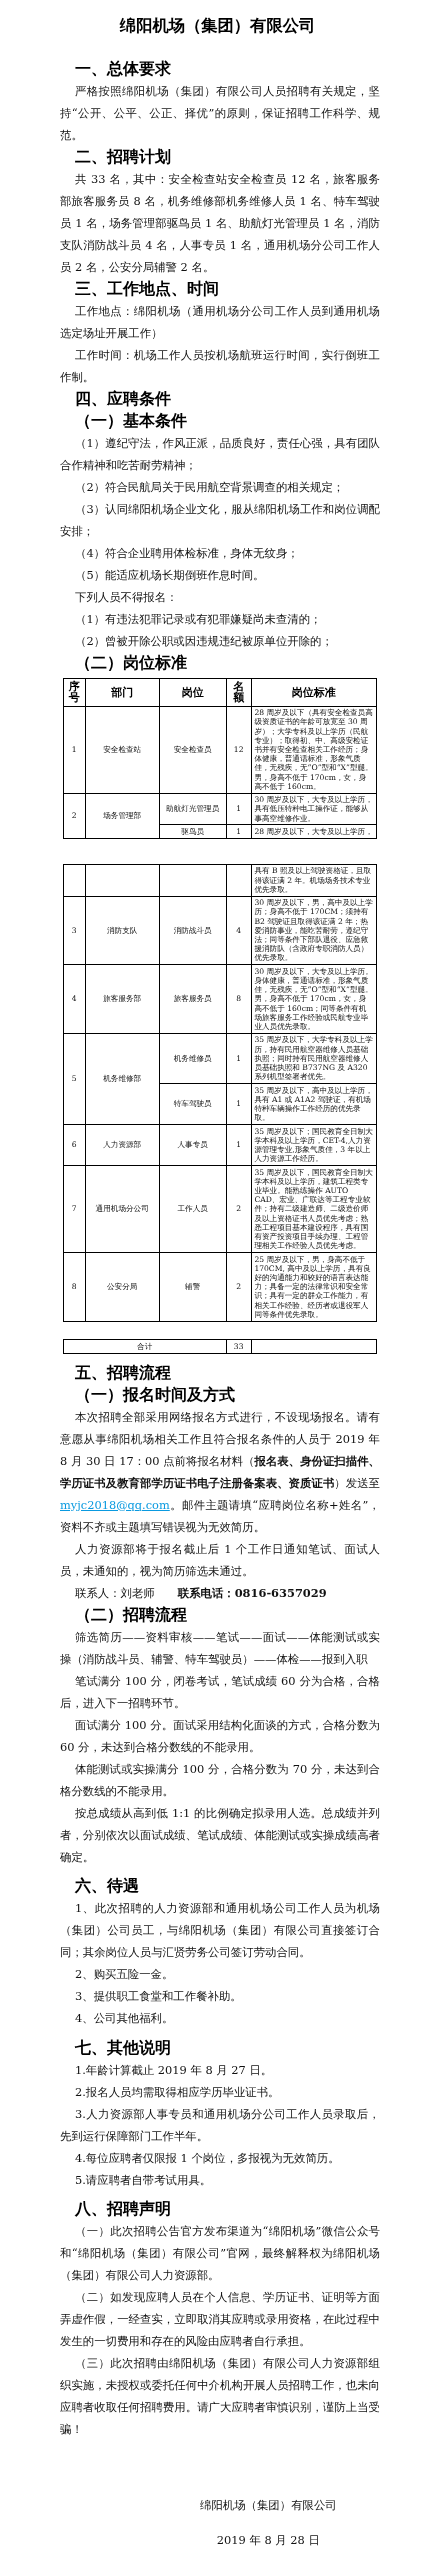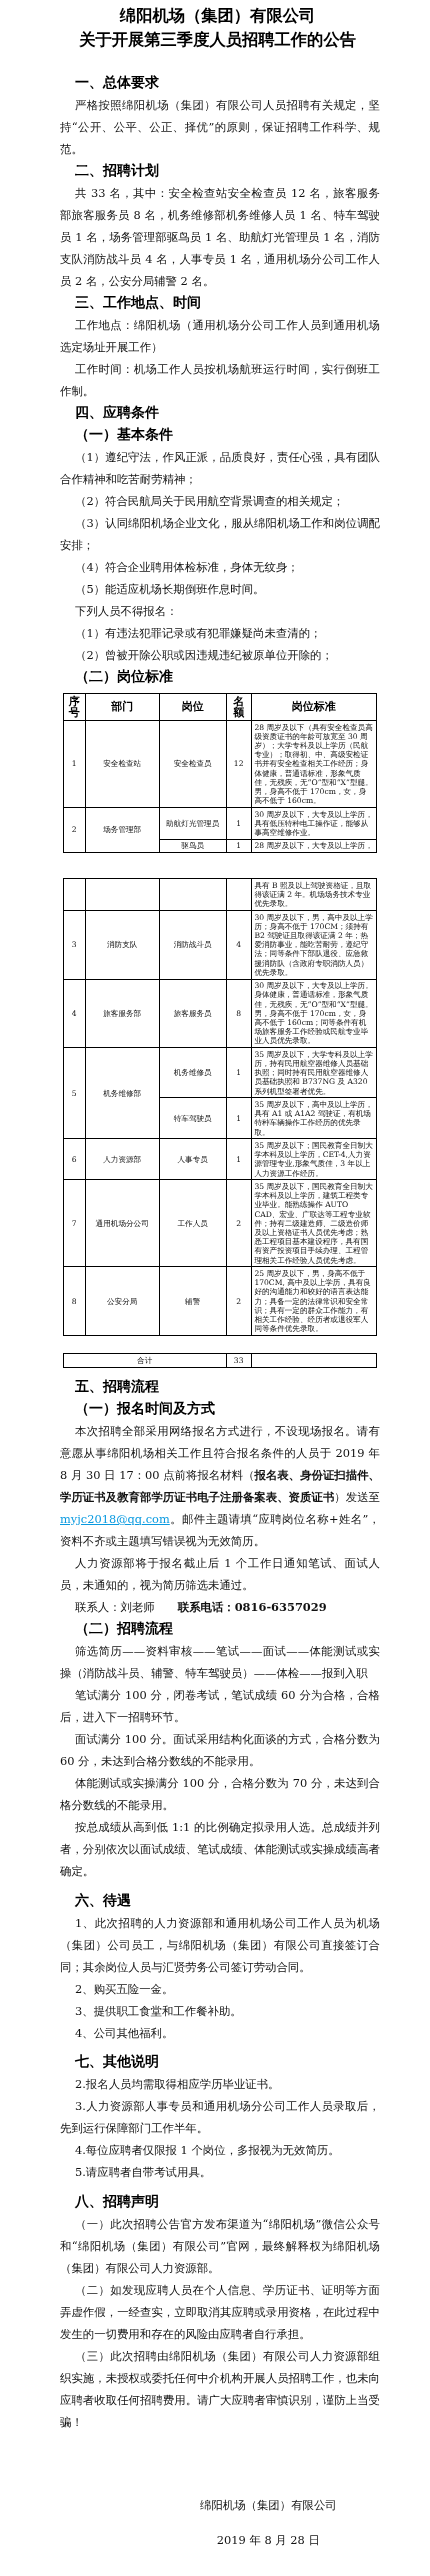--- a/index.html
+++ b/index.html
@@ -1,28 +1,28 @@
 <!DOCTYPE html>
 <html style="font-size:8.7px"><head>
 <meta charset="utf-8">
 <style>
   html,body{margin:0;padding:0;}
   body{
     width:430px;height:2576px;overflow:hidden;background:#ffffff;color:#121212;
     font-family:"DejaVu Serif","Liberation Serif",serif;
   }
-  .page{position:relative;width:430px;height:2576px;box-sizing:border-box;padding:4px 50px 0 60px;}
+  .page{position:relative;width:430px;height:2576px;box-sizing:border-box;padding:14px 50px 0 60px;}
   .doc-title{
     font-family:"DejaVu Sans","Liberation Sans",sans-serif;font-weight:bold;color:#000;
     font-size:16.3px;line-height:24.4px;text-align:center;margin:0 0 19.5px -4.9px;
   }
   p.b{font-size:11.4px;line-height:22px;margin:0;text-indent:15px;text-align:justify;}
   .sec{
-    font-family:Liberation Mono, monospace;font-weight:bold;color:#000;
-    font-size:14px;line-height:22px;margin:0;text-indent:15px;
+    font-family:Liberation Sans, sans-serif;font-weight:bold;color:#000;
+    font-size:16px;line-height:22px;margin:0;text-indent:15px;
   }
   .sec.sp{margin-top:7.6px;}
   .gapb{margin-bottom:4.3px;}
   .boldseg{font-weight:bold;}
   a.email{color:#0a9ae0;text-decoration:underline;}
   .contact-phone{margin-left:23px;font-weight:bold;}
   
   .tblwrap{margin-top:4.3px;}
   table.tbl{width:313px;margin-left:2.7px;border-collapse:collapse;table-layout:fixed;}
   .tbl td,.tbl th{border:0.5px solid #000;box-sizing:border-box;vertical-align:middle;}
@@ -38,21 +38,20 @@
   .sig .co{font-size:11.4px;line-height:22px;}
   .sig .dt{font-size:11.4px;line-height:22px;margin-top:13px;}
 </style>
 </head>
 <body>
 
 <div class="page">
 
   <div class="doc-title">
     <div>绵阳机场（集团）有限公司</div>
-    <div>关于开展第三季度人员招聘工作的公告</div>
   </div>
 
 
   <p class="sec">一、总体要求</p>
   <p class="b">严格按照绵阳机场（集团）有限公司人员招聘有关规定，坚持“公开、公平、公正、择优”的原则，保证招聘工作科学、规范。</p>
 
   <p class="sec">二、招聘计划</p>
   <p class="b">共 33 名，其中：安全检查站安全检查员 12 名，旅客服务部旅客服务员 8 名，机务维修部机务维修人员 1 名、特车驾驶员 1 名，场务管理部驱鸟员 1 名、助航灯光管理员 1 名，消防支队消防战斗员 4 名，人事专员 1 名，通用机场分公司工作人员 2 名，公安分局辅警 2 名。</p>
 
   <p class="sec">三、工作地点、时间</p>
@@ -215,20 +214,21 @@
   <p class="b gapb">体能测试或实操满分 100 分，合格分数为 70 分，未达到合格分数线的不能录用。</p>
   <p class="b gapb">按总成绩从高到低 1:1 的比例确定拟录用人选。总成绩并列者，分别依次以面试成绩、笔试成绩、体能测试或实操成绩高者确定。</p>
 
   <p class="sec sp">六、待遇</p>
   <p class="b gapb">1、此次招聘的人力资源部和通用机场公司工作人员为机场（集团）公司员工，与绵阳机场（集团）有限公司直接签订合同；其余岗位人员与汇贤劳务公司签订劳动合同。</p>
   <p class="b gapb">2、购买五险一金。</p>
   <p class="b gapb">3、提供职工食堂和工作餐补助。</p>
   <p class="b gapb">4、公司其他福利。</p>
 
   <p class="sec sp">七、其他说明</p>
+  <p class="b gapb">1.年龄计算截止 2019 年 8 月 27 日。</p>
   <p class="b gapb">2.报名人员均需取得相应学历毕业证书。</p>
   <p class="b gapb">3.人力资源部人事专员和通用机场分公司工作人员录取后，先到运行保障部门工作半年。</p>
   <p class="b gapb">4.每位应聘者仅限报 1 个岗位，多报视为无效简历。</p>
   <p class="b gapb">5.请应聘者自带考试用具。</p>
 
   <p class="sec sp">八、招聘声明</p>
   <p class="b gapb">（一）此次招聘公告官方发布渠道为“绵阳机场”微信公众号和“绵阳机场（集团）有限公司”官网，最终解释权为绵阳机场（集团）有限公司人力资源部。</p>
   <p class="b gapb">（二）如发现应聘人员在个人信息、学历证书、证明等方面弄虚作假，一经查实，立即取消其应聘或录用资格，在此过程中发生的一切费用和存在的风险由应聘者自行承担。</p>
   <p class="b gapb">（三）此次招聘由绵阳机场（集团）有限公司人力资源部组织实施，未授权或委托任何中介机构开展人员招聘工作，也未向应聘者收取任何招聘费用。请广大应聘者审慎识别，谨防上当受骗！</p>
 

